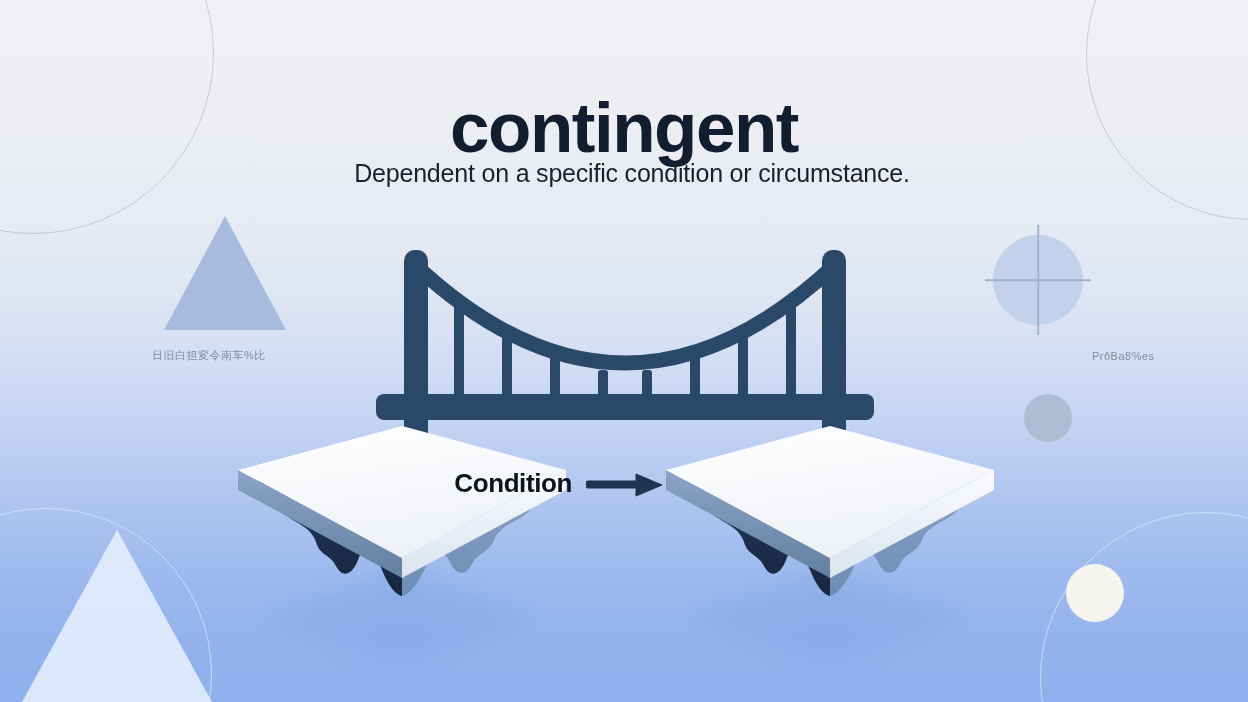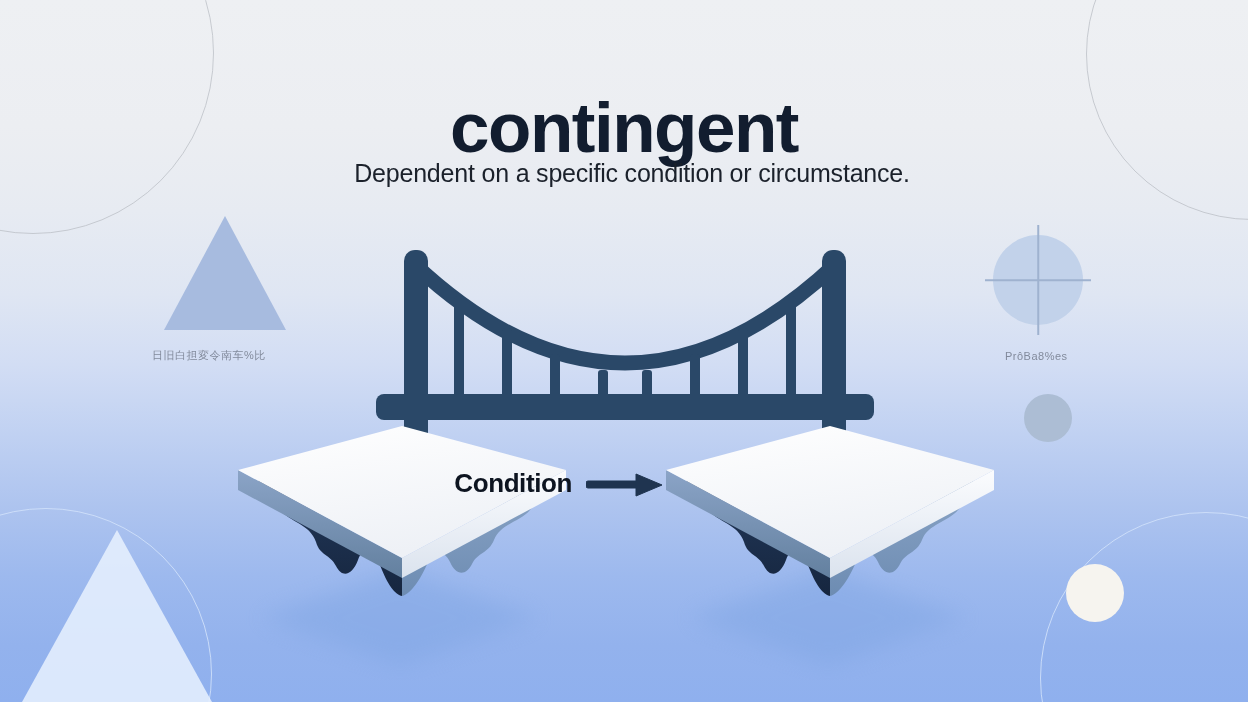--- a/index.html
+++ b/index.html
@@ -81,21 +81,21 @@
   }
 
   .micro-text {
     font-size: 11px;
     letter-spacing: .5px;
     color: #6d7585;
     white-space: nowrap;
     opacity: .8;
   }
   .micro-left  { left: 152px; top: 348px; }
-  .micro-right { left: 1005px; top: 350px; }
+  .micro-right { left: 1092px; top: 350px; }
 
   
   .headline {
     position: absolute;
     left: 0; right: 0; top: 64px;
     text-align: center;
     font-size: 71px;
     font-weight: bold;
     letter-spacing: -1.5px;
     color: #121d2f;

